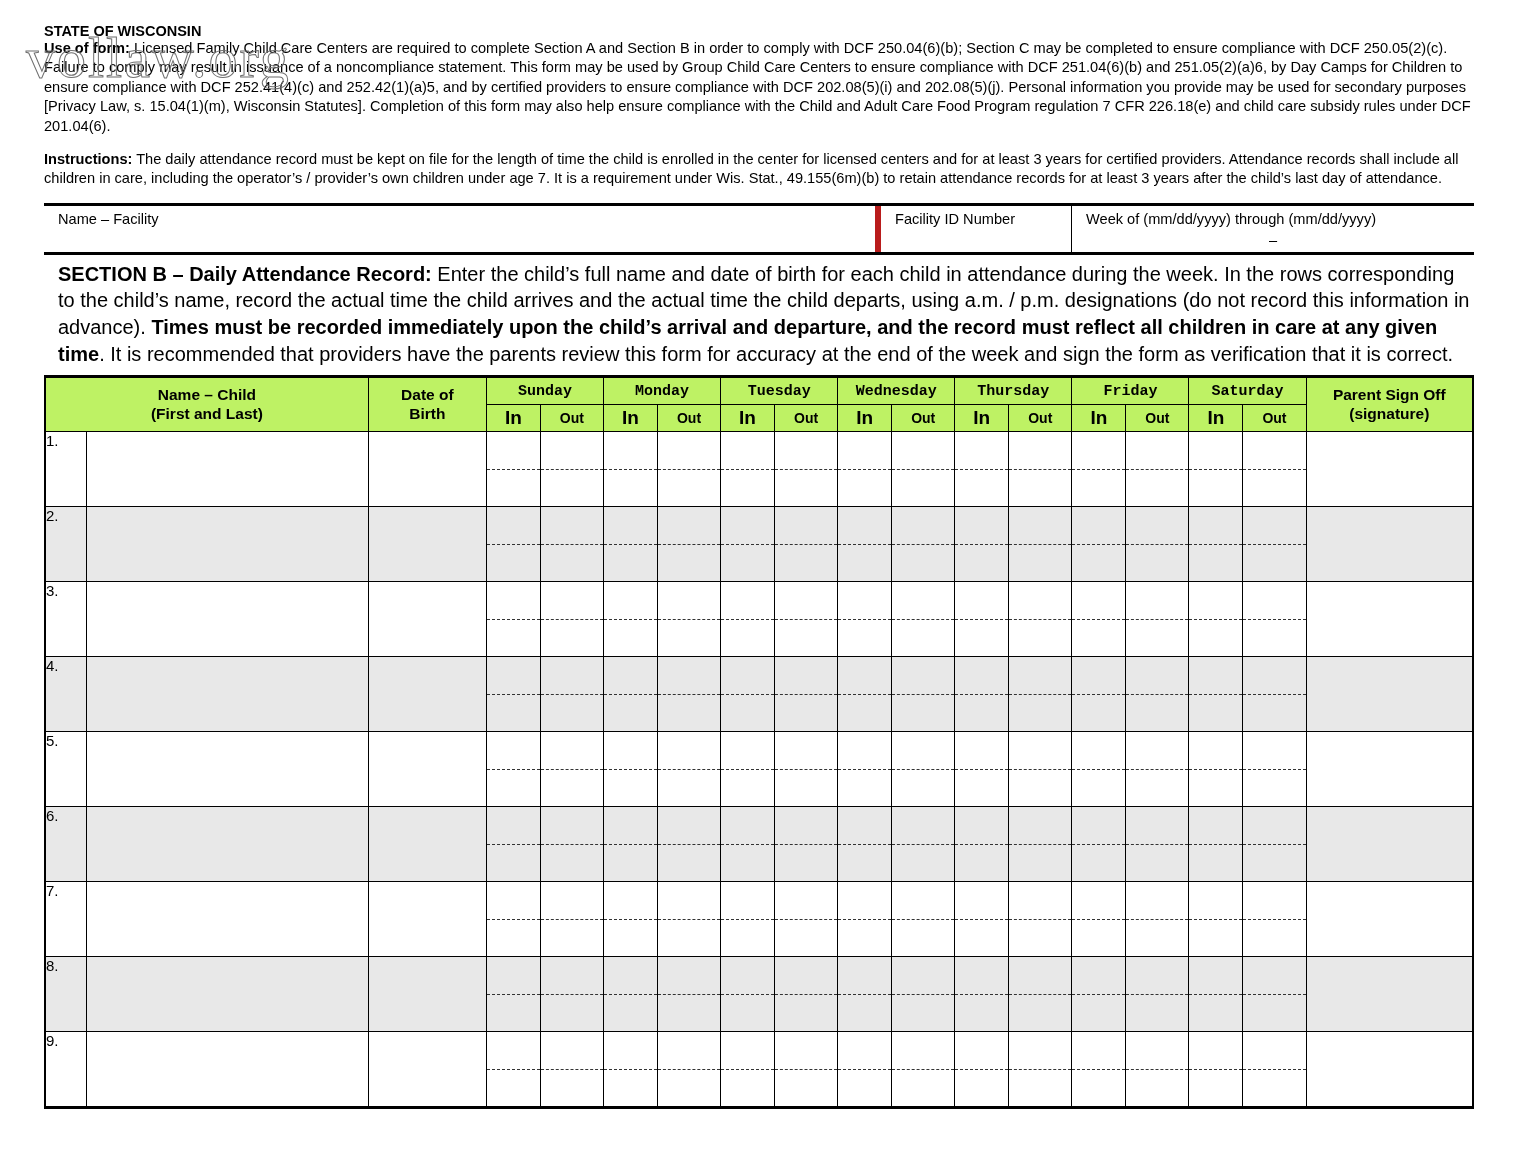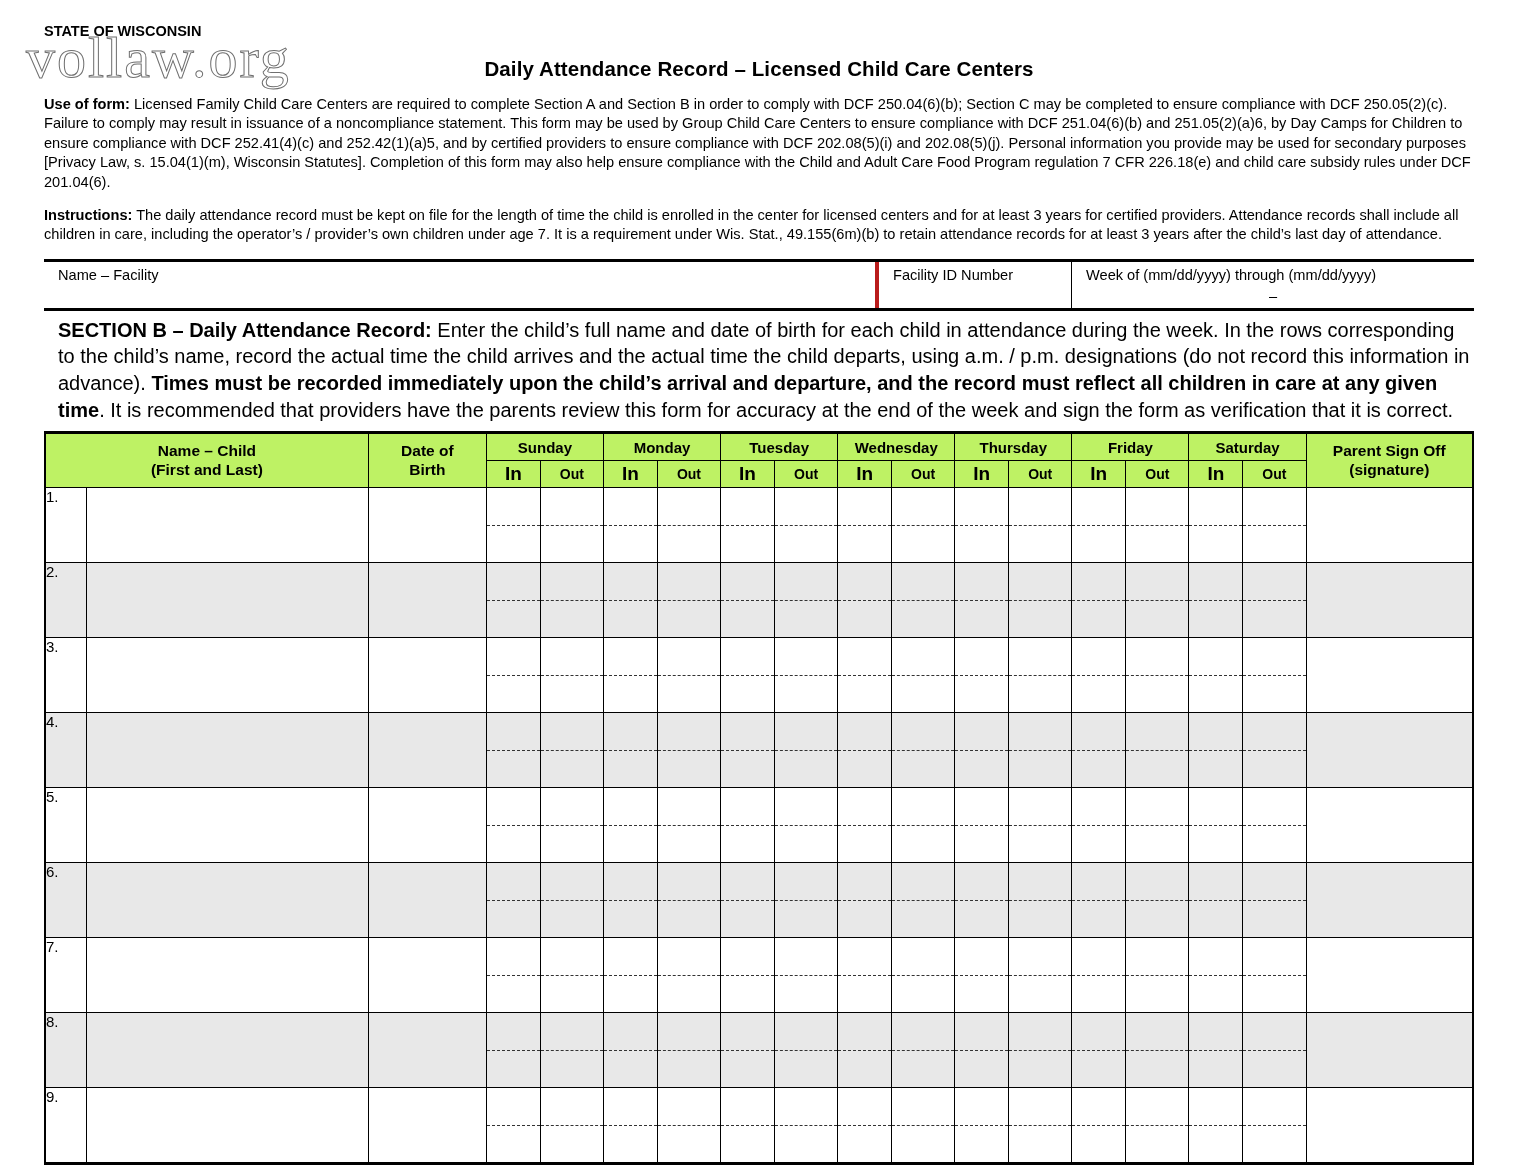--- a/index.html
+++ b/index.html
@@ -95,21 +95,21 @@
     display: flex;
     border-bottom: 3px solid #000;
     min-height: 46px;
   }
   .secA-cell {
     padding: 5px 0 0 14px;
     font-size: 14.6px;
     box-sizing: border-box;
   }
   .secA-name   { flex: 0 0 831px; }
-  .secA-fid    { flex: 0 0 196px; border-left: 4px solid #b91c1c; }
+  .secA-fid    { flex: 0 0 196px; border-left: 6px solid #b91c1c; }
   .secA-week   { flex: 1 1 auto;  border-left: 1px solid #000; position: relative; }
   .secA-dash {
     position: absolute;
     left: 50%;
     transform: translateX(-50%);
     bottom: 4px;
     font-size: 14.6px;
   }
 
   
@@ -147,20 +147,21 @@
     height: 26px;
     background: #bef264;
   }
   th.hd-name, th.hd-dob {
     font-size: 15.5px;
     line-height: 1.2;
   }
   th.grp {
     border-left: 2px solid #000;
     border-bottom: 1px solid #000;
+    font-family: Liberation Mono, monospace;
   }
   th.sub-in  { border-left: 2px solid #000; font-size: 19px; }
   th.sub-out { font-size: 14px; }
   th.hd-sign { border-left: 2px solid #000; line-height: 1.2; font-size: 15.5px; }
   th.hd-dob  { border-left: 2px solid #000; }
 
   td.num {
     font-size: 15px;
     vertical-align: top;
     text-align: left;
@@ -205,21 +206,20 @@
 <body>
 
 <div id="page">
 
   <div class="watermark">vollaw.org</div>
 
   <div class="hdr">
     <div class="hdr-right">STATE OF WISCONSIN</div>
   </div>
 
-  <div class="form-title">Daily Attendance Record – Licensed Child Care Centers</div>
 
   <p class="para"><b>Use of form:</b><span> Licensed Family Child Care Centers are required to complete Section A and Section B in order to comply with DCF 250.04(6)(b); Section C may be completed to ensure compliance with DCF 250.05(2)(c). Failure to comply may result in issuance of a noncompliance statement. This form may be used by Group Child Care Centers to ensure compliance with DCF 251.04(6)(b) and 251.05(2)(a)6, by Day Camps for Children to ensure compliance with DCF 252.41(4)(c) and 252.42(1)(a)5, and by certified providers to ensure compliance with DCF 202.08(5)(i) and 202.08(5)(j). Personal information you provide may be used for secondary purposes [Privacy Law, s. 15.04(1)(m), Wisconsin Statutes]. Completion of this form may also help ensure compliance with the Child and Adult Care Food Program regulation 7 CFR 226.18(e) and child care subsidy rules under DCF 201.04(6).</span></p>
 
   <p class="para"><b>Instructions:</b><span> The daily attendance record must be kept on file for the length of time the child is enrolled in the center for licensed centers and for at least 3 years for certified providers. Attendance records shall include all children in care, including the operator’s / provider’s own children under age 7. It is a requirement under Wis. Stat., 49.155(6m)(b) to retain attendance records for at least 3 years after the child’s last day of attendance.</span></p>
 
   <div class="sec-rule-top">
     <div class="secA-row">
       <div class="secA-cell secA-name">
         <span>Name – Facility</span>
       </div>

